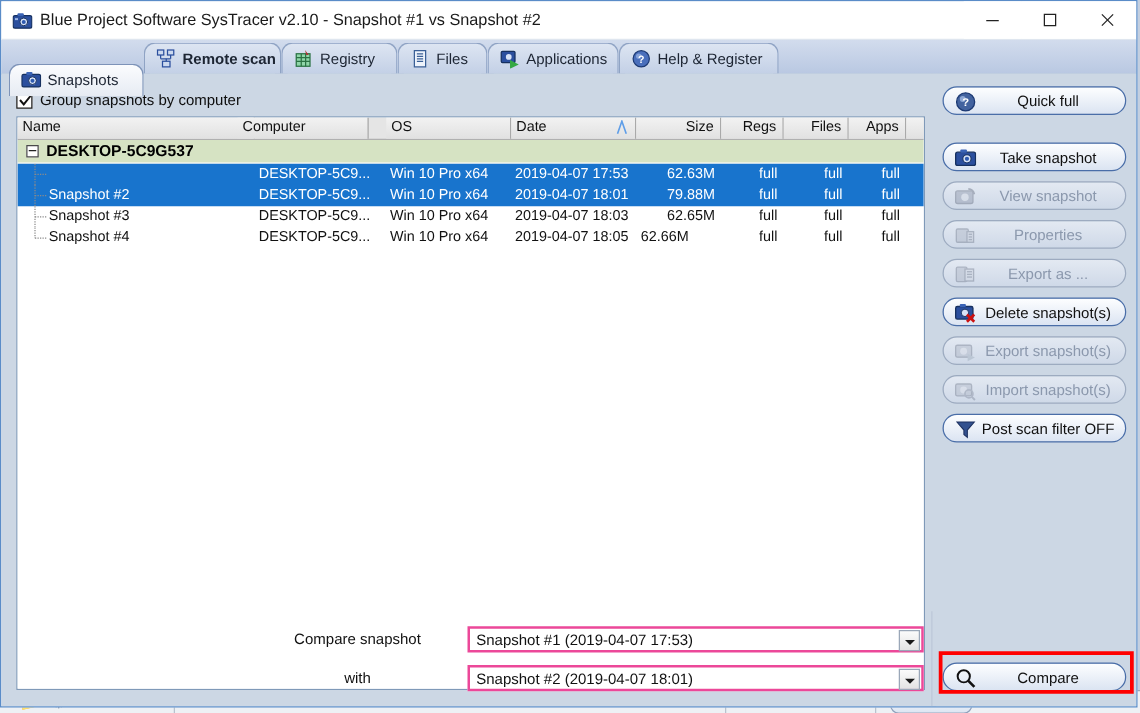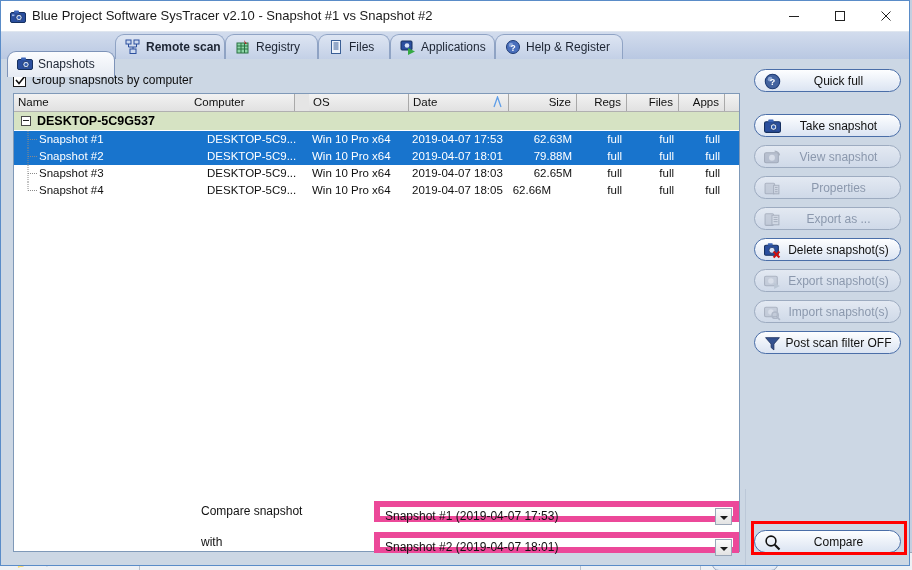--- a/index.html
+++ b/index.html
@@ -355,29 +355,29 @@
   #bottom-area {
     position: absolute;
     left: 0; top: 430px;
     width: 748px;
     height: 76px;
   }
   .cmp-label {
     position: absolute;
     font-size: 12px;
     color: #111;
-    text-align: left;
+    text-align: center;
     white-space: nowrap;
   }
   .combo {
     position: absolute;
     height: 21px;
     box-sizing: border-box;
     background: #ffffff;
-    border: 6px solid #ec4899;
+    border: 2px solid #ec4899;
     cursor: pointer;
   }
   .combo .cb-text {
     position: absolute;
     left: 5px; top: 2px;
     font-size: 12px;
     color: #111;
     white-space: nowrap;
   }
   .combo .cb-arrow {
@@ -603,21 +603,20 @@
             <span class="grp-name">DESKTOP-5C9G537</span>
           </div>
 
           <div class="lv-row sel" style="top:19px;">
             <span class="treeline">
               <svg width="14" height="17" viewBox="0 0 14 17">
                   <line x1="1" y1="0" x2="1" y2="17" stroke="#8a8a8a" stroke-dasharray="1,1"></line>
                   <line x1="1" y1="8.5" x2="10" y2="8.5" stroke="#8a8a8a" stroke-dasharray="1,1"></line>
                 </svg>
             </span>
-            <span class="cell" style="left:25px; width:160px;">Snapshot #1</span>
             <span class="cell" style="left:193px; width:100px;">DESKTOP-5C9...</span>
             <span class="cell" style="left:298px; width:95px;">Win 10 Pro x64</span>
             <span class="cell" style="left:398px; width:95px;">2019-04-07 17:53</span>
             <span class="cell r" style="left:495px; width:63px;">62.63M</span>
             <span class="cell r" style="left:563px; width:45px;">full</span>
             <span class="cell r" style="left:613px; width:47px;">full</span>
             <span class="cell r" style="left:665px; width:41px;">full</span>
           </div>
 
           <div class="lv-row sel" style="top:36px;">

